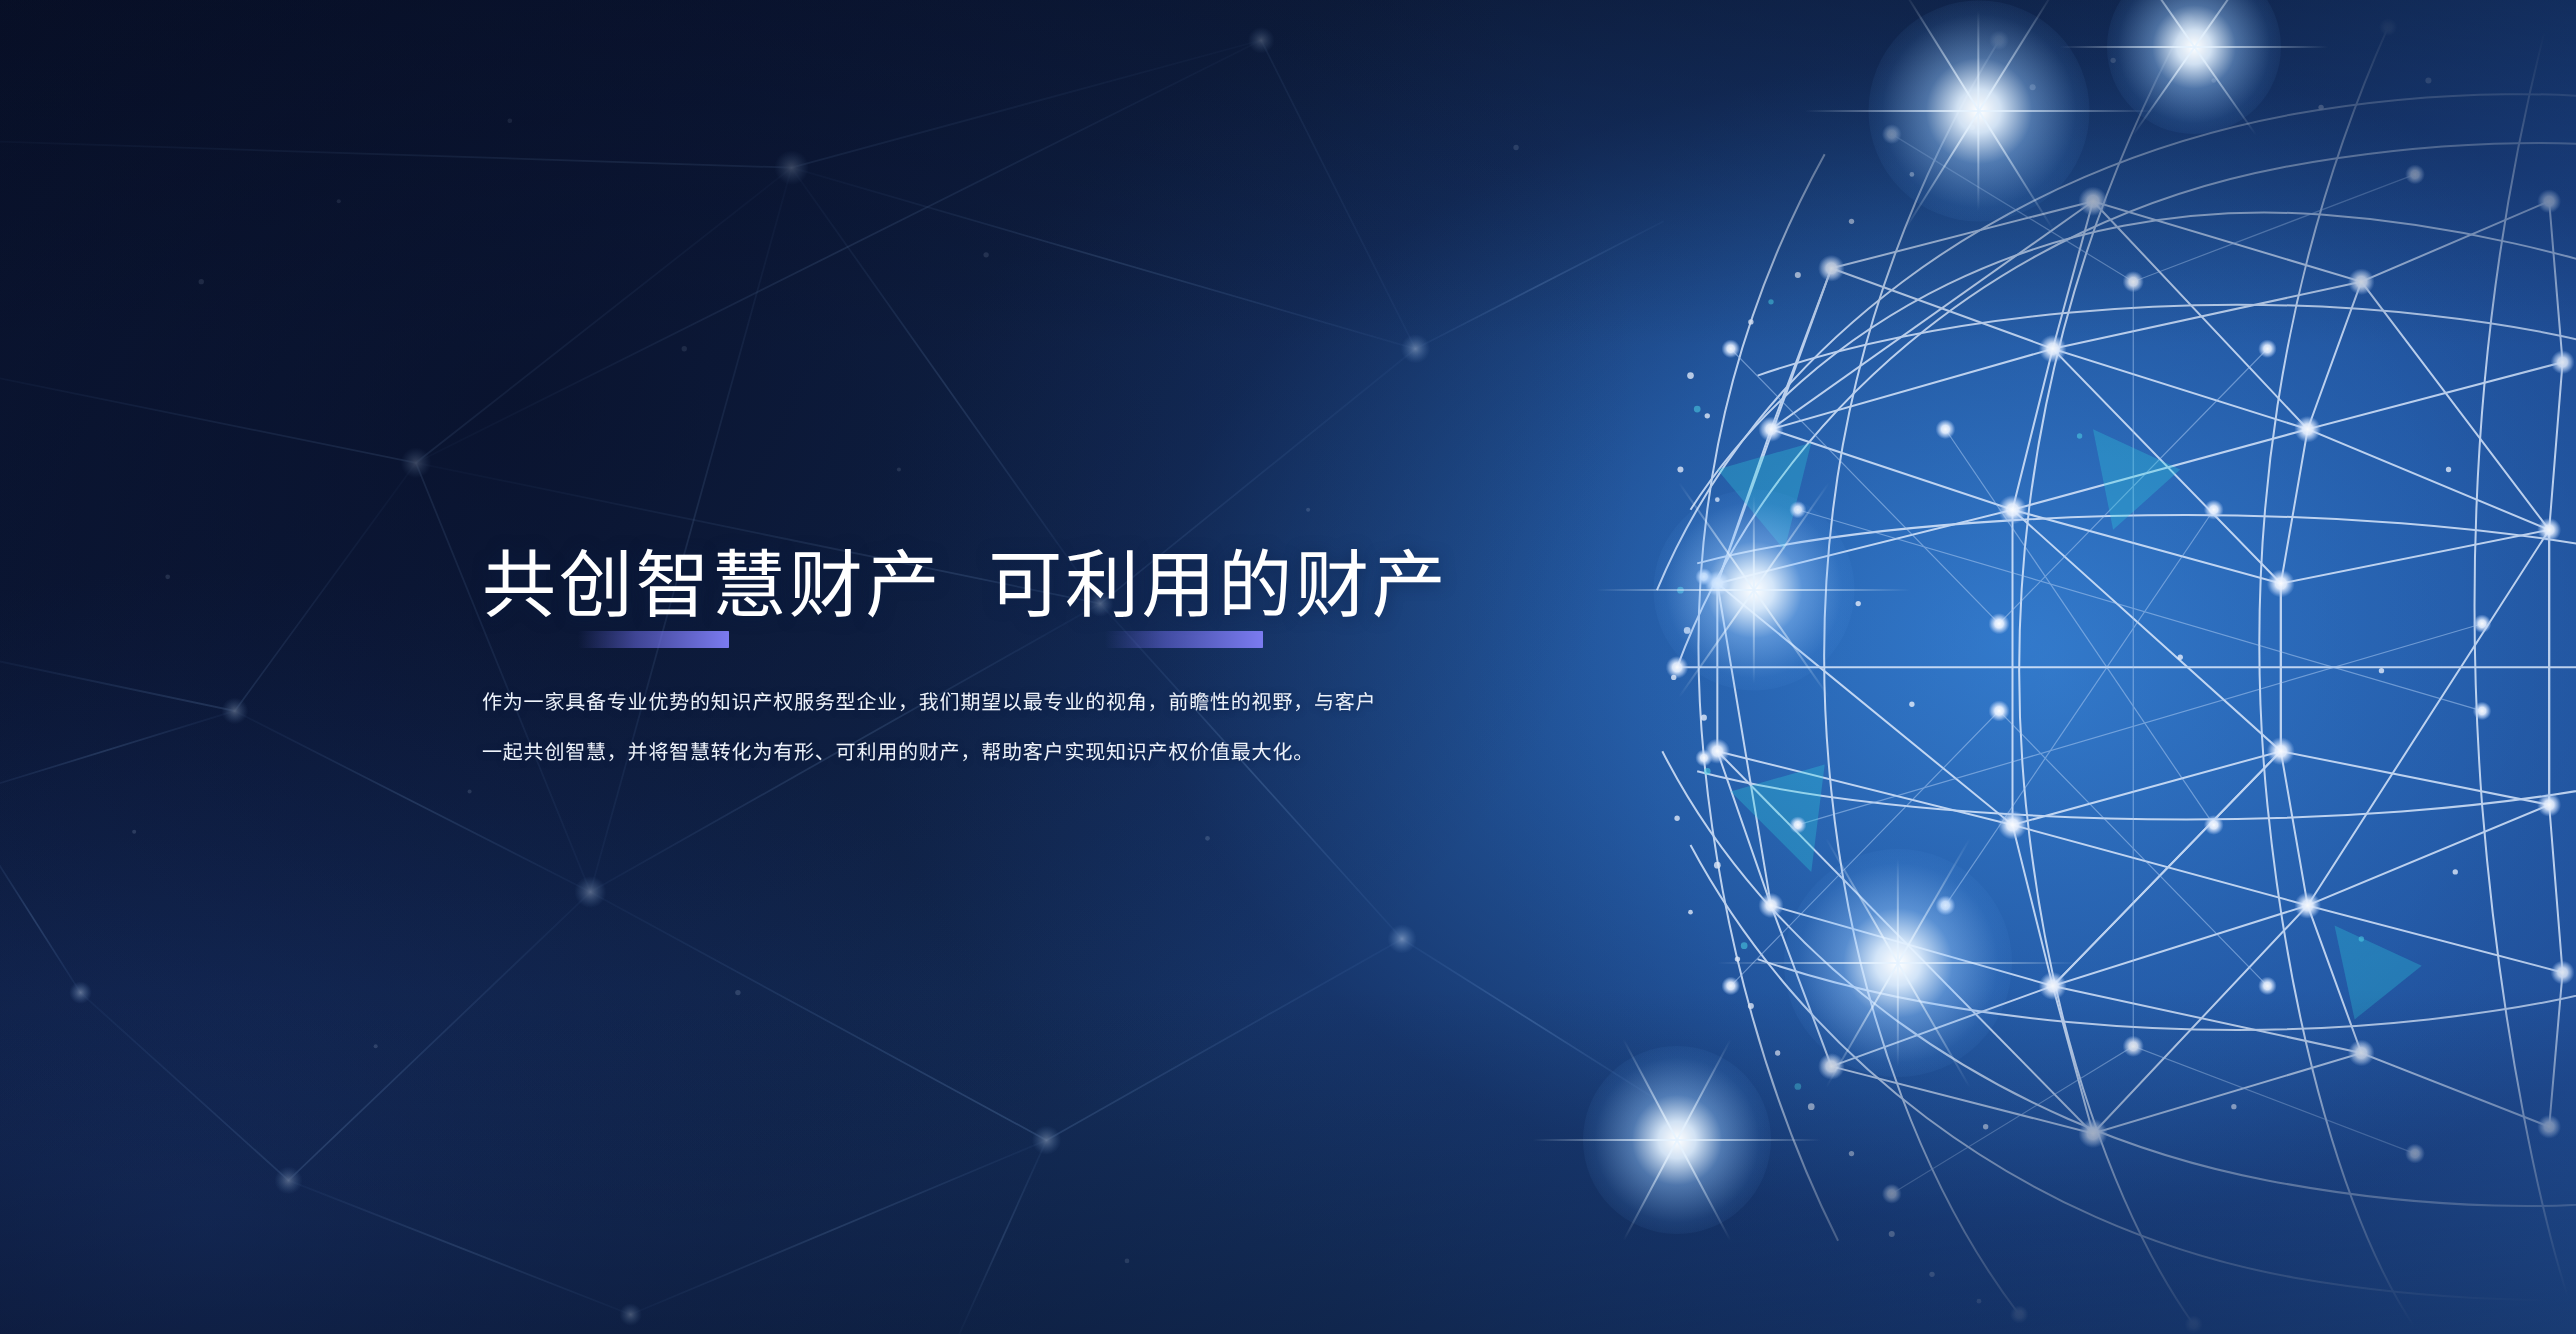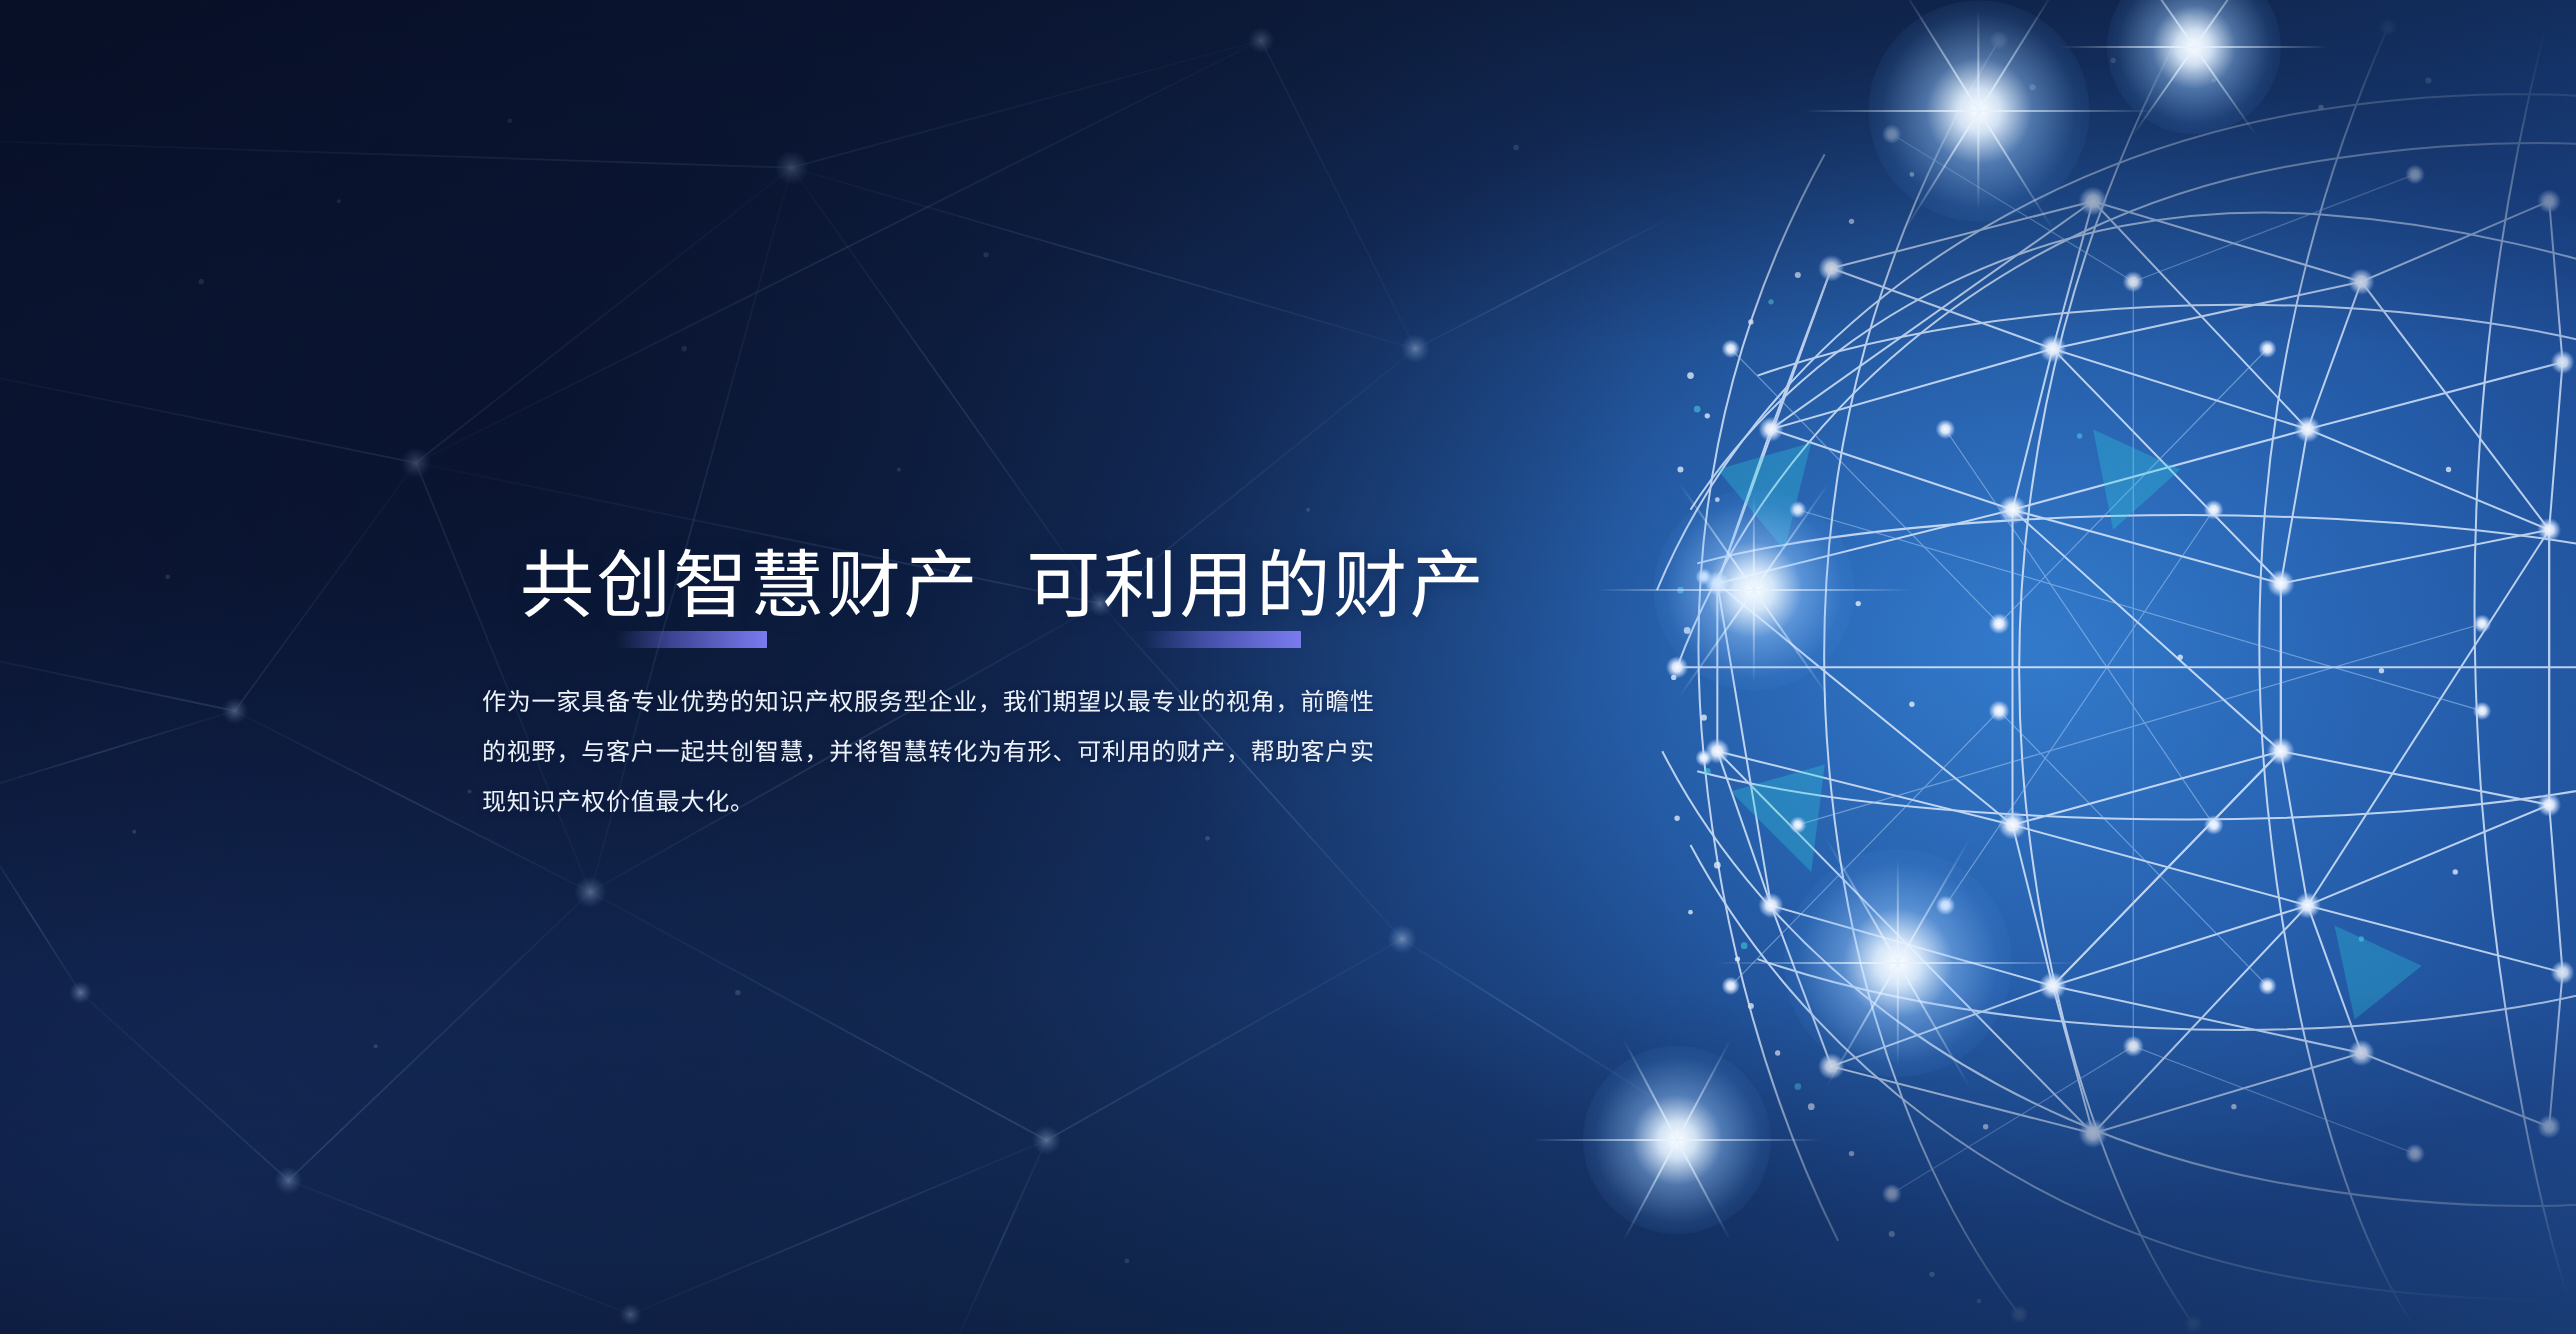--- a/index.html
+++ b/index.html
@@ -48,21 +48,20 @@
   .content{
     position:absolute;
     left:482px;
     top:545px;
     width:939px;
   }
   .headline{
     display:flex;
     align-items:flex-end;
     white-space:nowrap;
-    margin-left:38px;
   }
   .phrase{position:relative;display:inline-block;}
   .phrase .txt{
     display:block;
     font-size:74px;
     line-height:1.12;
     font-weight:400;
     color:#ffffff;
     letter-spacing:2.7px;
     text-shadow:0 1.3px 14.8px rgba(10,30,70,.55);
@@ -81,21 +80,21 @@
   .phrase-2{margin-left:46px;}
   .phrase-2 .bar{
     width:158px;
     margin-left:117px;
     background:linear-gradient(90deg, rgba(120,120,235,0) 0%, rgba(104,104,222,.55) 38%, #7b7bf0 100%);
   }
 
   .body-copy{
     margin-top:29.5px;
     width:902px;
-    font-size:24px;
+    font-size:20px;
     line-height:50px;
     color:#eef3fb;
     letter-spacing:0.8px;
     text-shadow:0 0.7px 6.7px rgba(8,24,60,.55);
   }
 </style>
 </head>
 <body>
 
 <div class="banner">

